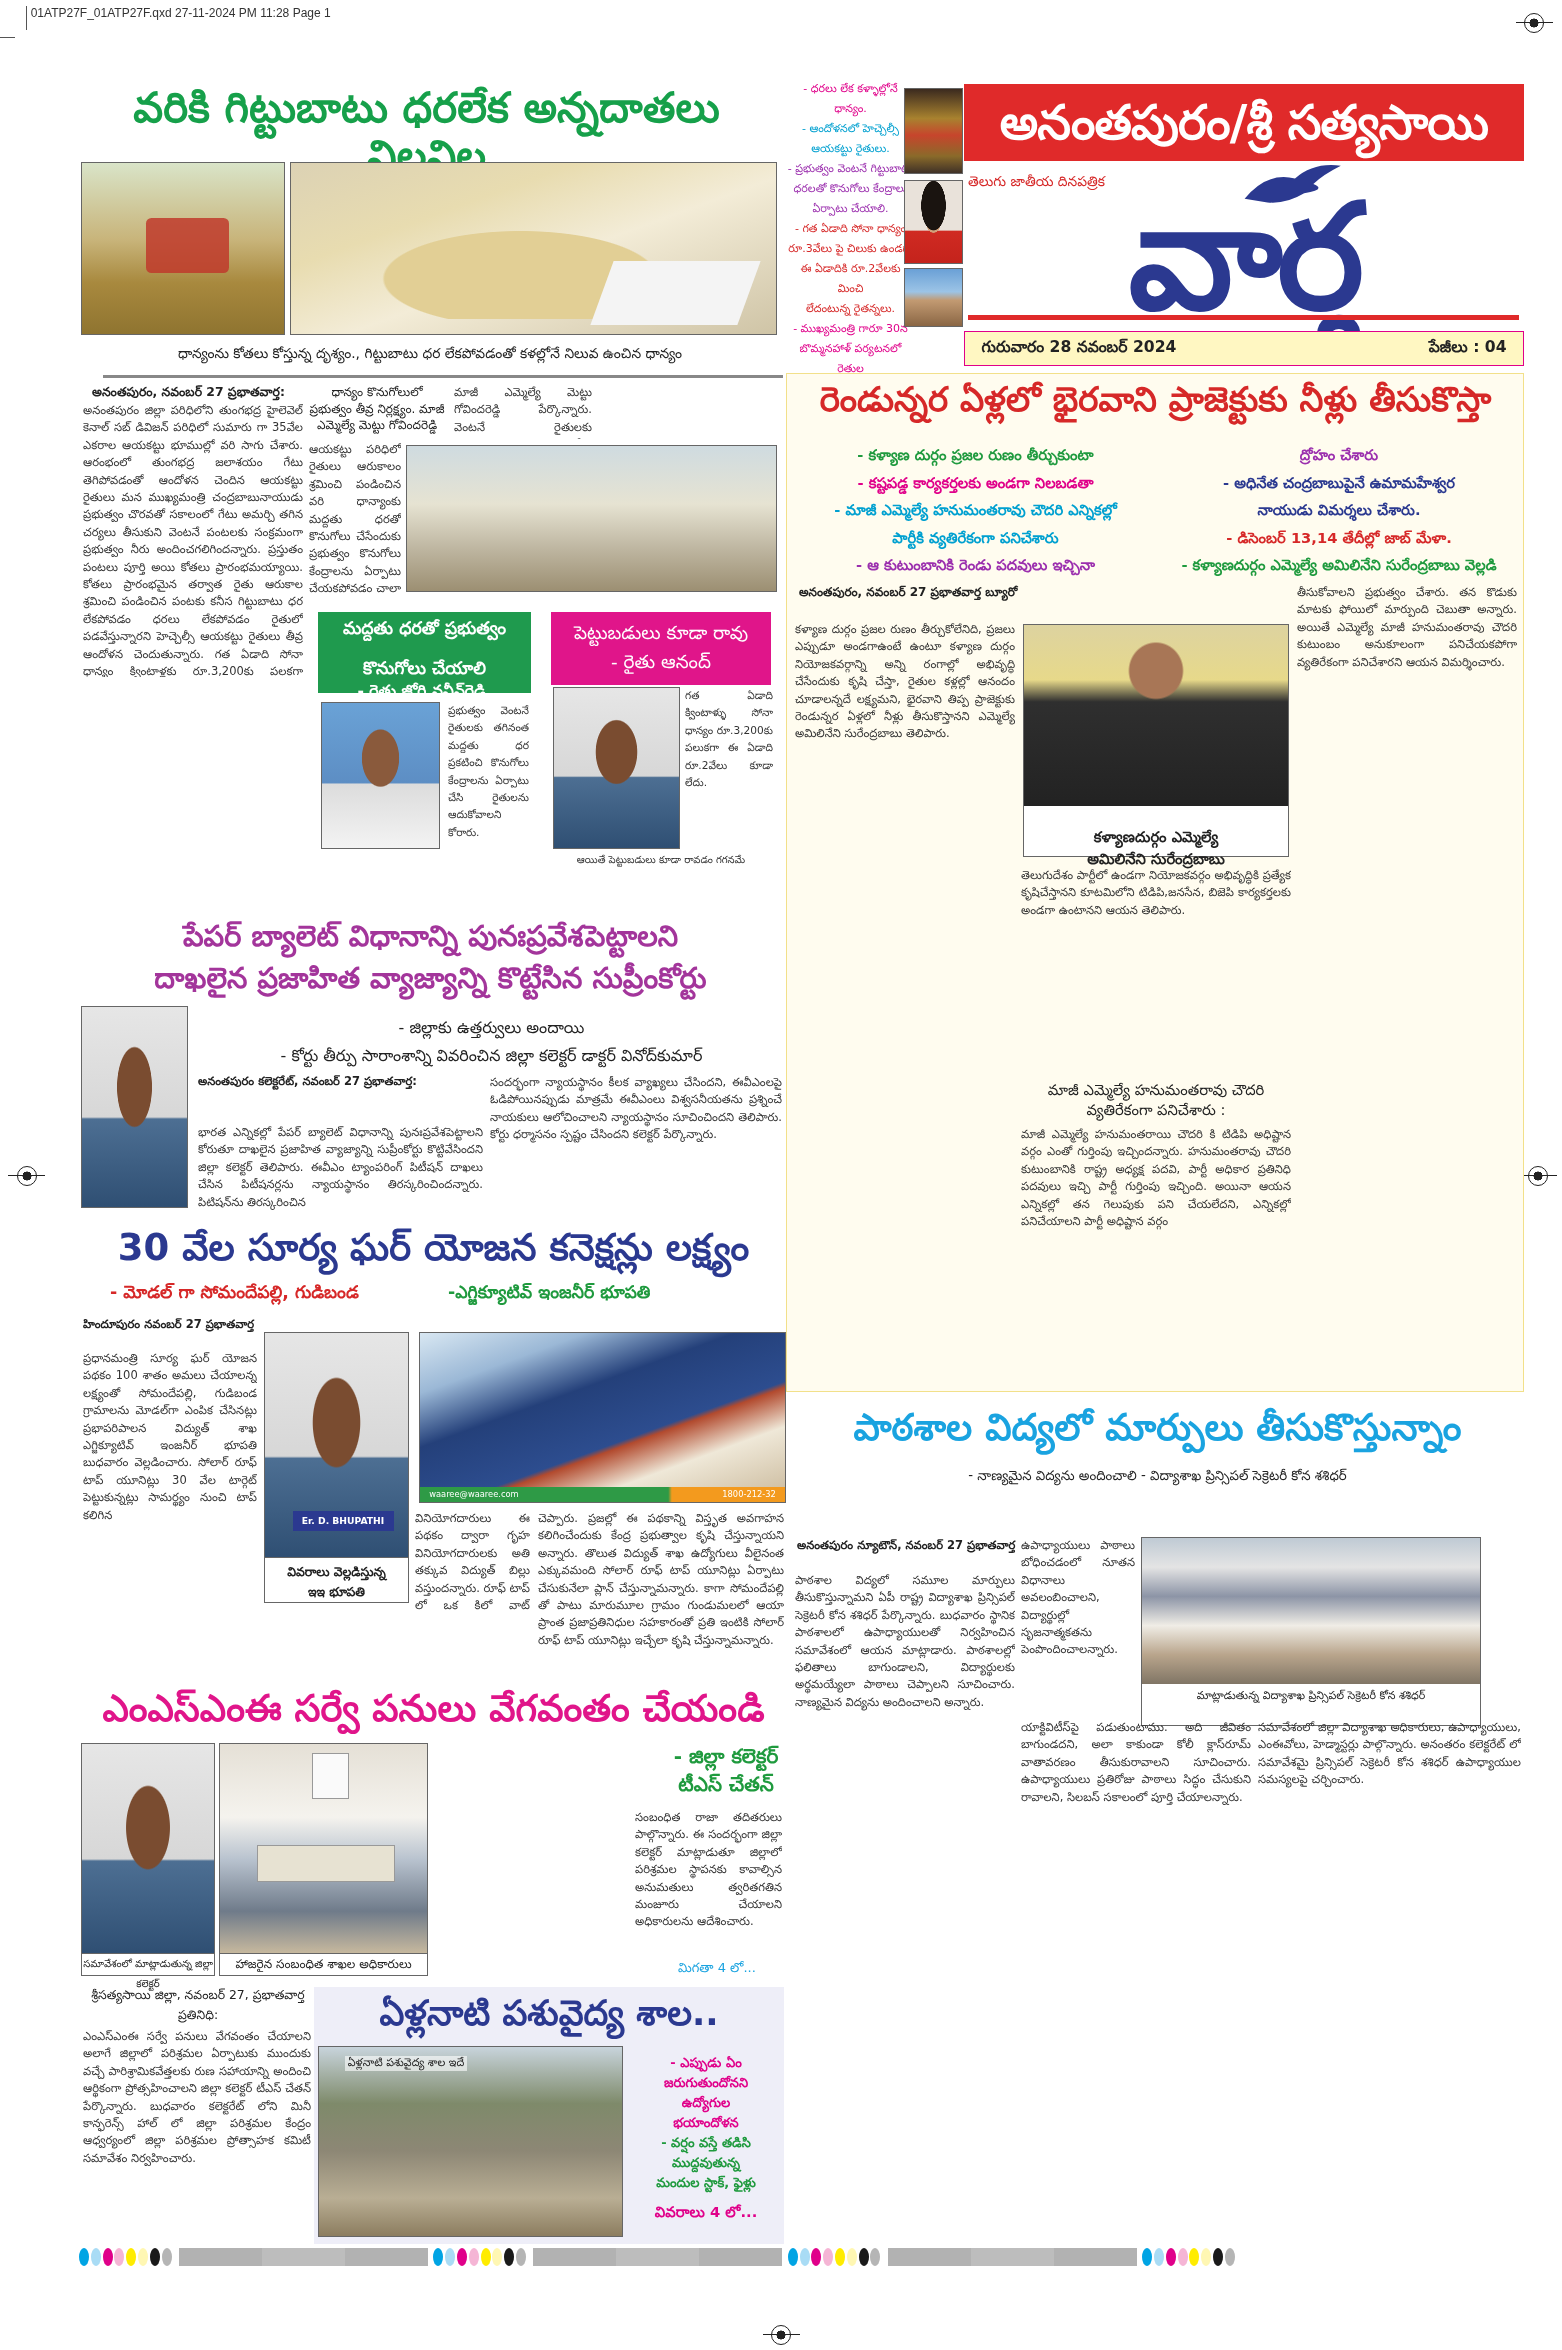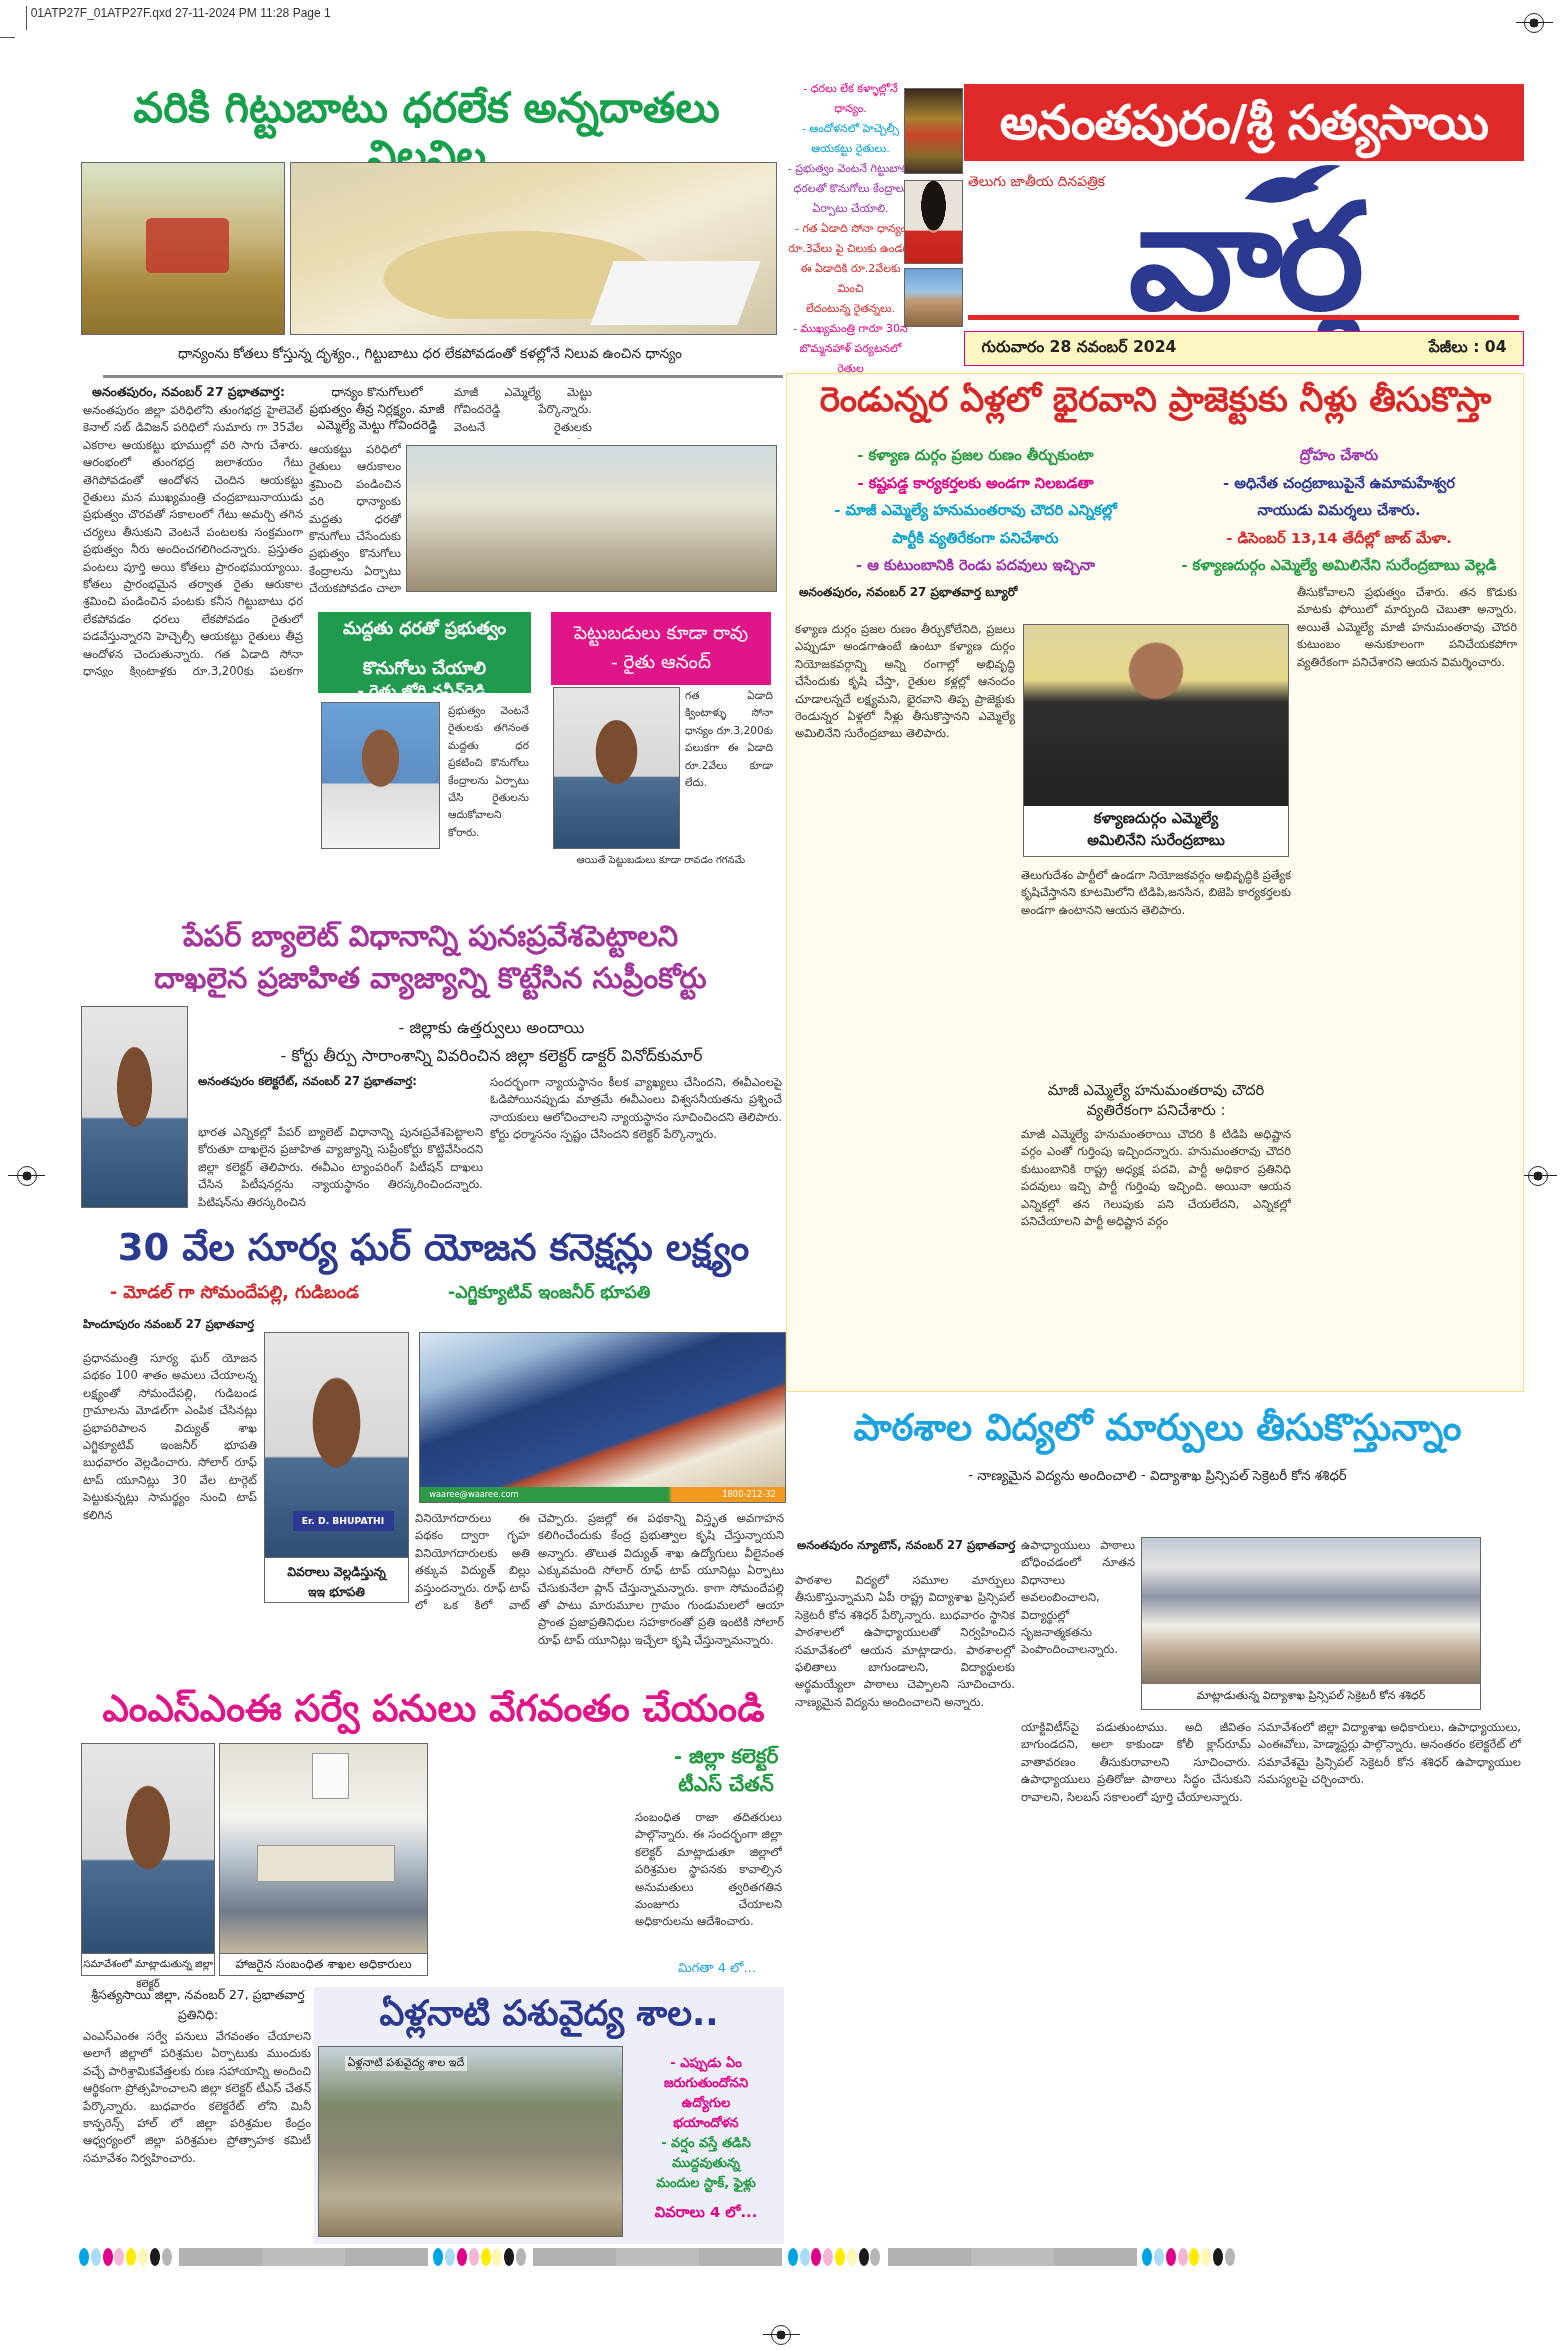--- a/index.html
+++ b/index.html
@@ -129,21 +129,21 @@
       <div style="color: rgb(43, 57, 144);">- అధినేత చంద్రబాబుపైనే ఉమామహేశ్వర</div>
       <div style="color: rgb(43, 57, 144);">నాయుడు విమర్శలు చేశారు.</div>
       <div style="color: rgb(214, 40, 40);">- డిసెంబర్ 13,14 తేదీల్లో జాబ్ మేళా.</div>
       <div style="color: rgb(31, 154, 62);">- కళ్యాణదుర్గం ఎమ్మెల్యే అమిలినేని సురేంద్రబాబు వెల్లడి</div>
     </div>
   </div>
 
 <div class="abs" style="left:799px; top:584px; width:220px; font-size:12px; font-weight:bold; line-height:16.5px;">అనంతపురం, నవంబర్ 27 ప్రభాతవార్త బ్యూరో</div>
 <div class="abs body-text" style="left:795px; top:621px; width:220px; height:496px;">కళ్యాణ దుర్గం ప్రజల రుణం తీర్చుకోలేనిది, ప్రజలు ఎప్పుడూ అండగాఉంటే ఉంటూ కళ్యాణ దుర్గం నియోజకవర్గాన్ని అన్ని రంగాల్లో అభివృద్ధి చేసేందుకు కృషి చేస్తా, రైతుల కళ్లల్లో ఆనందం చూడాలన్నదే లక్ష్యమని, భైరవాని తిప్ప ప్రాజెక్టుకు రెండున్నర ఏళ్లలో నీళ్లు తీసుకొస్తానని ఎమ్మెల్యే అమిలినేని సురేంద్రబాబు తెలిపారు.</div>
 <div class="abs photo photo-mla" style="left:1023px; top:624px; width:266px; height:184px; border-bottom:none;"></div>
-<div class="abs" style="left:1023px; top:806px; width:266px; height:51px; background:#fff; border:1.8px solid #666; border-top:none; text-align:center; font-size:14.7px; font-weight:bold; line-height:22px; padding-top:1px;">
+<div class="abs" style="left:1023px; top:806px; width:266px; height:51px; background:#fff; border:1.8px solid #666; border-top:none; text-align:center; font-size:14.7px; font-weight:bold; line-height:22px; padding-top:20px;">
   <div>కళ్యాణదుర్గం ఎమ్మెల్యే</div>
   <div>అమిలినేని సురేంద్రబాబు</div>
 </div>
 <div class="abs body-text" style="left:1297px; top:584px; width:220px; height:799px;">తీసుకోవాలని ప్రభుత్వం చేశారు. తన కొడుకు మాటకు ఫోయిలో మార్పుంది చెబుతా అన్నారు. అయితే ఎమ్మెల్యే మాజీ హనుమంతరావు చౌదరి కుటుంబం అనుకూలంగా పనిచేయకపోగా వ్యతిరేకంగా పనిచేశారని ఆయన విమర్శించారు.</div>
 <div class="abs body-text" style="left:1021px; top:867px; width:270px; height:184px;">తెలుగుదేశం పార్టీలో ఉండగా నియోజకవర్గం అభివృద్ధికి ప్రత్యేక కృషిచేస్తానని కూటమిలోని టిడిపి,జనసేన, బిజెపి కార్యకర్తలకు అండగా ఉంటానని ఆయన తెలిపారు.</div>
 <div class="abs" style="left:1021px; top:1080px; width:270px; font-size:14.7px; text-align:center; line-height:20px; color:#222;">మాజీ ఎమ్మెల్యే హనుమంతరావు చౌదరి వ్యతిరేకంగా పనిచేశారు :</div>
 <div class="abs body-text" style="left:1021px; top:1126px; width:270px; height:259px;">మాజీ ఎమ్మెల్యే హనుమంతరాయి చౌదరి కి టిడిపి అధిష్టాన వర్గం ఎంతో గుర్తింపు ఇచ్చిందన్నారు. హనుమంతరావు చౌదరి కుటుంబానికి రాష్ట్ర అధ్యక్ష పదవి, పార్టీ అధికార ప్రతినిధి పదవులు ఇచ్చి పార్టీ గుర్తింపు ఇచ్చింది. అయినా ఆయన ఎన్నికల్లో తన గెలుపుకు పని చేయలేదని, ఎన్నికల్లో పనిచేయాలని పార్టీ అధిష్టాన వర్గం</div>
 
 <div class="abs headline" style="left:77px; top:915px; width:707px; font-size:29px; color:#a3359b; line-height:42px;">
   <div>పేపర్ బ్యాలెట్ విధానాన్ని పునఃప్రవేశపెట్టాలని</div>
@@ -181,21 +181,21 @@
 <div class="abs body-text" style="left:538px; top:1510px; width:246px; height:165px;">చెప్పారు. ప్రజల్లో ఈ పథకాన్ని విస్తృత అవగాహన కలిగించేందుకు కేంద్ర ప్రభుత్వాల కృషి చేస్తున్నాయని అన్నారు. తొలుత విద్యుత్ శాఖ ఉద్యోగులు వీలైనంత ఎక్కువమంది సోలార్ రూఫ్ టాప్ యూనిట్లు ఏర్పాటు చేసుకునేలా ప్లాన్ చేస్తున్నామన్నారు. కాగా సోమందేపల్లి తో పాటు మారుమూల గ్రామం గుండుమలలో ఆయా ప్రాంత ప్రజాప్రతినిధుల సహకారంతో ప్రతి ఇంటికి సోలార్ రూఫ్ టాప్ యూనిట్లు ఇచ్చేలా కృషి చేస్తున్నామన్నారు.</div>
 
 <div class="abs headline" style="left:790px; top:1407px; width:735px; font-size:37px; color:#1aa3e0;">పాఠశాల విద్యలో మార్పులు తీసుకొస్తున్నాం</div>
 <div class="abs" style="left:790px; top:1464px; width:735px; text-align:center; font-size:13.3px; line-height:24px;">
   <div>- నాణ్యమైన విద్యను అందించాలి  - విద్యాశాఖ ప్రిన్సిపల్ సెక్రెటరీ కోన శశిధర్</div>
 </div>
 <div class="abs" style="left:797px; top:1537px; width:220px; font-size:11.5px; font-weight:bold; line-height:16.5px;">అనంతపురం న్యూటౌన్, నవంబర్ 27 ప్రభాతవార్త</div>
 <div class="abs body-text" style="left:795px; top:1572px; width:220px; height:670px;">పాఠశాల విద్యలో సమూల మార్పులు తీసుకొస్తున్నామని ఏపీ రాష్ట్ర విద్యాశాఖ ప్రిన్సిపల్ సెక్రెటరీ కోన శశిధర్ పేర్కొన్నారు. బుధవారం స్థానిక పాఠశాలలో ఉపాధ్యాయులతో నిర్వహించిన సమావేశంలో ఆయన మాట్లాడారు. పాఠశాలల్లో ఫలితాలు బాగుండాలని, విద్యార్థులకు అర్థమయ్యేలా పాఠాలు చెప్పాలని సూచించారు. నాణ్యమైన విద్యను అందించాలని అన్నారు.</div>
 <div class="abs body-text" style="left:1021px; top:1537px; width:114px; height:165px;">ఉపాధ్యాయులు పాఠాలు బోధించడంలో నూతన విధానాలు అవలంబించాలని, విద్యార్థుల్లో సృజనాత్మకతను పెంపొందించాలన్నారు.</div>
 <div class="abs photo photo-crowd" style="left:1141px; top:1537px; width:340px; height:147px; border-bottom:none;"></div>
-<div class="abs" style="left:1141px; top:1684px; width:340px; height:26px; border:1.8px solid #666; border-top:none; text-align:center; font-size:11px; line-height:24px;">మాట్లాడుతున్న విద్యాశాఖ ప్రిన్సిపల్ సెక్రెటరీ కోన శశిధర్</div>
+<div class="abs" style="left:1141px; top:1684px; width:340px; height:42px; border:1.8px solid #666; border-top:none; text-align:center; font-size:11px; line-height:24px;">మాట్లాడుతున్న విద్యాశాఖ ప్రిన్సిపల్ సెక్రెటరీ కోన శశిధర్</div>
 <div class="abs body-text" style="left:1021px; top:1719px; width:230px; height:523px;">యాక్టివిటీస్‌పై పడుతుంటాము. అది జీవితం బాగుండదని, అలా కాకుండా కోలీ క్లాస్‌రూమ్ వాతావరణం తీసుకురావాలని సూచించారు. ఉపాధ్యాయులు ప్రతిరోజు పాఠాలు సిద్ధం చేసుకుని రావాలని, సిలబస్ సకాలంలో పూర్తి చేయాలన్నారు.</div>
 <div class="abs body-text" style="left:1258px; top:1719px; width:263px; height:523px;">సమావేశంలో జిల్లా విద్యాశాఖ అధికారులు, ఉపాధ్యాయులు, ఎంఈవోలు, హెడ్మాస్టర్లు పాల్గొన్నారు. అనంతరం కలెక్టరేట్ లో సమావేశమై ప్రిన్సిపల్ సెక్రెటరీ కోన శశిధర్ ఉపాధ్యాయుల సమస్యలపై చర్చించారు.</div>
 
 <div class="abs headline" style="left:77px; top:1688px; width:713px; font-size:37px; color:#e0158a;">ఎంఎస్ఎంఈ సర్వే పనులు వేగవంతం చేయండి</div>
 <div class="abs photo photo-face2" style="left:81px; top:1743px; width:134px; height:211px;"></div>
 <div class="abs photo photo-meeting" style="left:219px; top:1743px; width:209px; height:211px;">
   <div style="position:absolute; left:92px; top:9.2px; width:37px; height:46px; background:#fafafa; border:0.9px solid #999;"></div>
   <div style="position:absolute; left:37px; top:101px; width:138px; height:37px; background:#e7e2d2; border:0.9px solid #999;"></div>
 </div>
 <div class="abs" style="left:432px; top:1743px; width:220px; height:101px;">

